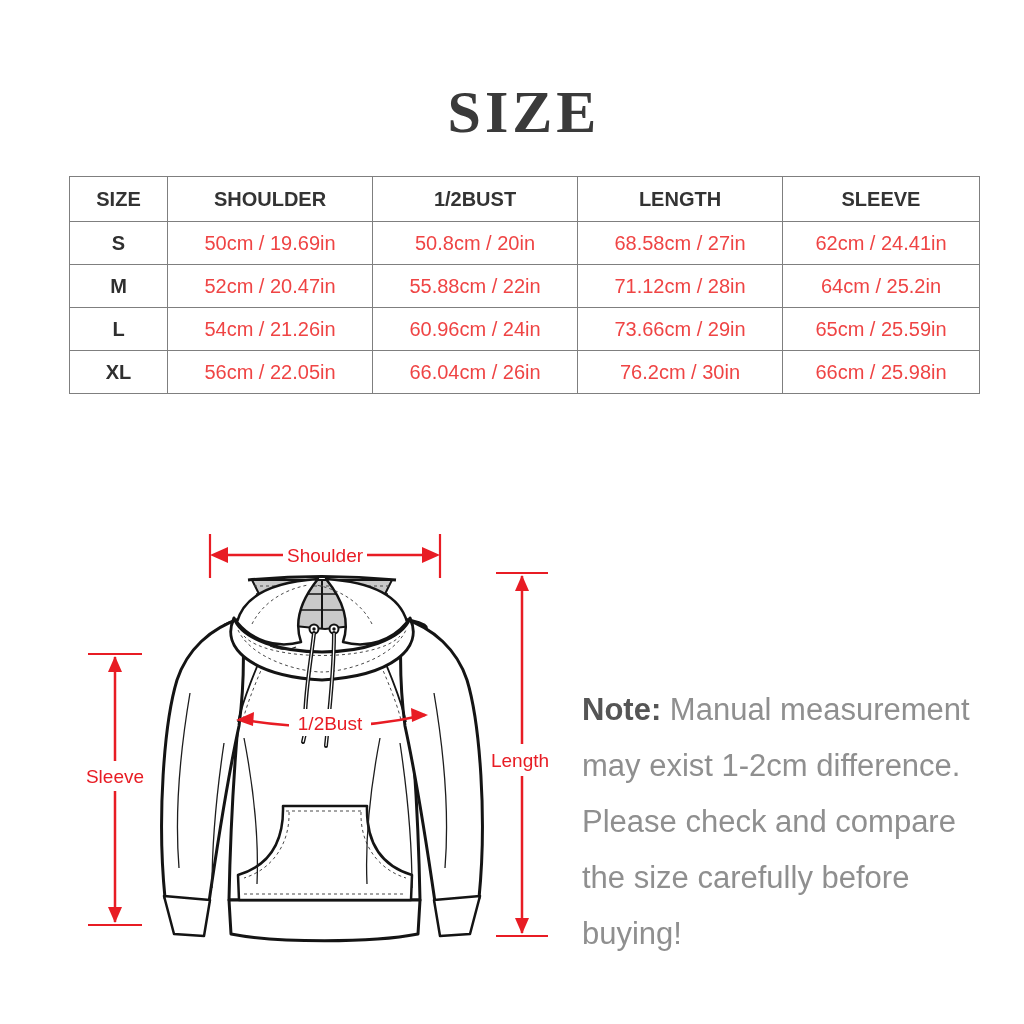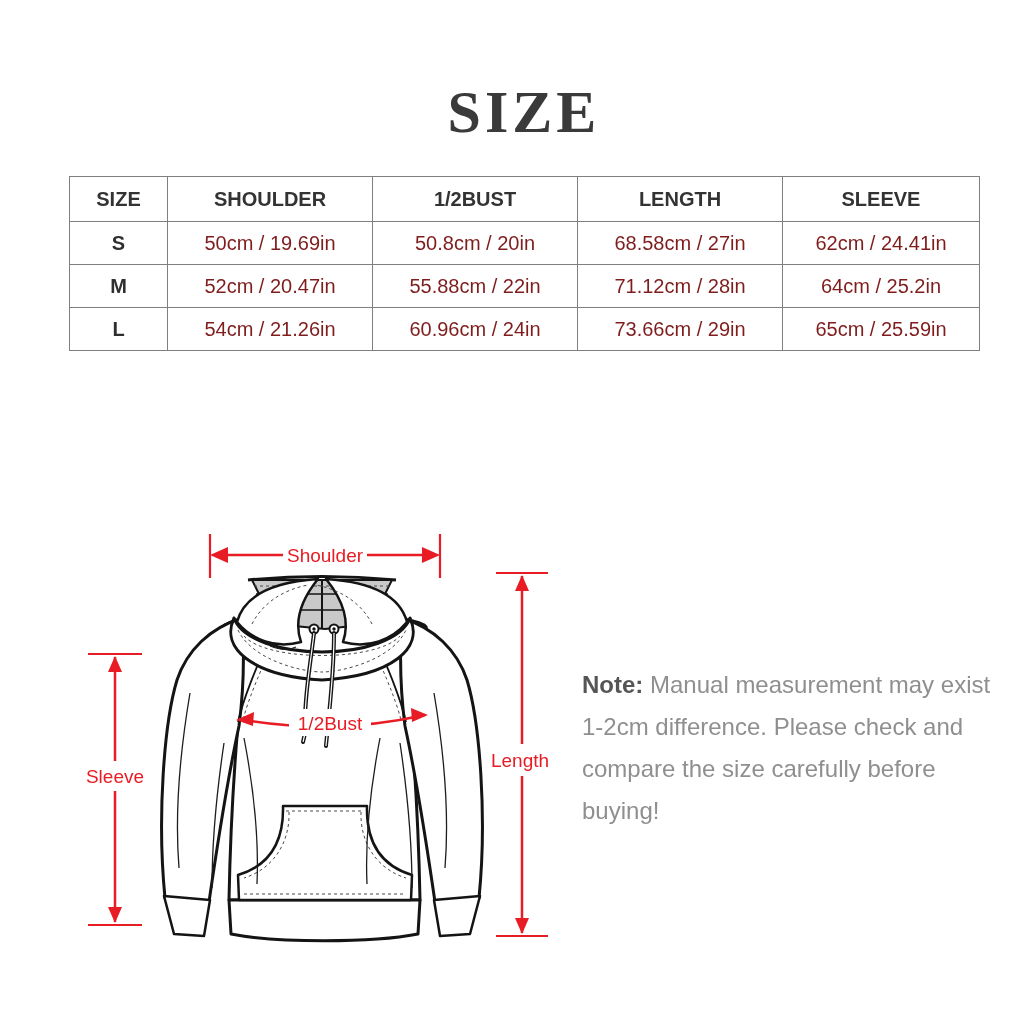--- a/index.html
+++ b/index.html
@@ -6,27 +6,27 @@
   #canvas{position:relative;width:1024px;height:1024px;background:#ffffff;overflow:hidden;
           font-family:"Liberation Sans",sans-serif;margin-left:12px;}
   
   #title{position:absolute;left:0;top:78px;width:1024px;text-align:center;
          font-family:"Liberation Serif",serif;font-weight:bold;font-size:60px;
          letter-spacing:4px;color:#3a3a3a;}
   
   #size-table{position:absolute;left:57px;top:176px;width:910px;border-collapse:collapse;
               table-layout:fixed;}
   #size-table td{border:1px solid #7f7f7f;text-align:center;vertical-align:middle;
-                 font-size:20px;color:#7f1d1d;height:42px;padding:0;}
+                 font-size:20px;color:#ef4444;height:42px;padding:0;}
   #size-table tr.hdr td{font-weight:bold;color:#333333;height:44px;font-size:20px;}
   #size-table td.szc{font-weight:bold;color:#2f2f2f;}
   col.c-size{width:98px;} col.c-m{width:205px;} col.c-last{width:197px;}
   
-  #note{position:absolute;left:570px;top:664px;width:414px;font-size:24px;
-        line-height:42px;color:#8f8f8f;}
+  #note{position:absolute;left:570px;top:682px;width:414px;font-size:31px;
+        line-height:56px;color:#8f8f8f;}
   #note .note-prefix{font-weight:bold;color:#555555;}
   
   #diagram{position:absolute;left:60px;top:528px;width:480px;height:450px;}
   .outline{fill:#ffffff;stroke:#141414;stroke-width:3;stroke-linejoin:round;}
   .outline2{fill:#ffffff;stroke:#141414;stroke-width:2.5;stroke-linejoin:round;}
   .thin{fill:none;stroke:#1d1d1d;stroke-width:1.3;}
   .seam{fill:none;stroke:#141414;stroke-width:1.8;}
   .stitch{fill:none;stroke:#4a4a4a;stroke-width:1;stroke-dasharray:3 3;}
   .redline{fill:none;stroke:#e81c24;stroke-width:2.5;}
   .redtick{fill:none;stroke:#e81c24;stroke-width:2.2;}
@@ -71,20 +71,27 @@
         <td>55.88cm / 22in</td>
         <td>71.12cm / 28in</td>
         <td>64cm / 25.2in</td>
       </tr>
       <tr>
         <td class="szc">L</td>
         <td>54cm / 21.26in</td>
         <td>60.96cm / 24in</td>
         <td>73.66cm / 29in</td>
         <td>65cm / 25.59in</td>
+      </tr>
+      <tr>
+        <td class="szc">XL</td>
+        <td>56cm / 22.05in</td>
+        <td>66.04cm / 26in</td>
+        <td>76.2cm / 30in</td>
+        <td>66cm / 25.98in</td>
       </tr>
     </tbody>
   </table>
 
   <svg id="diagram" viewBox="0 0 480 450" xmlns="http://www.w3.org/2000/svg">
 
     <g>
 
       <path class="outline" d="M 168,92 C 152,96 149,98 151,103 C 158,148 163,172 166,196
                C 161,255 158,320 157,372 L 348,372 C 347,320 344,255 339,196

